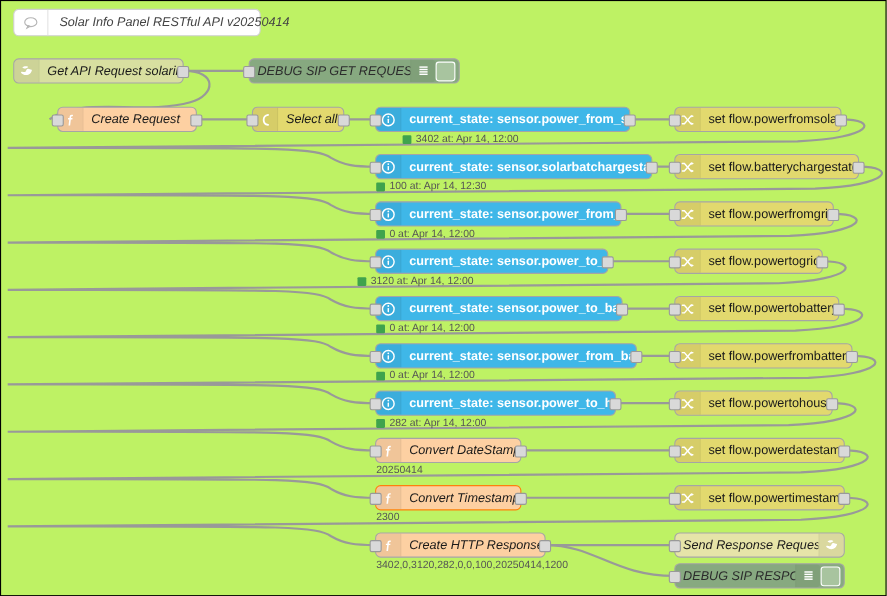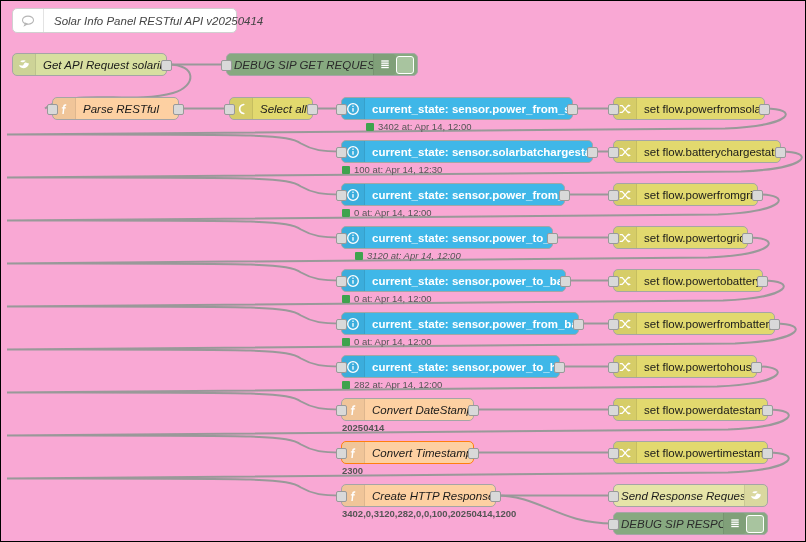--- a/index.html
+++ b/index.html
@@ -1,17 +1,17 @@
 <!DOCTYPE html>
 <html><head>
 <meta charset="utf-8">
 <style>
   html,body{margin:0;padding:0;background:#fff;}
   body{width:806px;height:542px;font-family:"Liberation Sans",sans-serif;overflow:hidden;}
-  #canvas{position:relative;width:806px;height:542px;background:#f9a8d4;border:1px solid #000;box-sizing:border-box;overflow:hidden;}
+  #canvas{position:relative;width:806px;height:542px;background:#bef264;border:1px solid #000;box-sizing:border-box;overflow:hidden;}
   svg.wires{position:absolute;left:0;top:0;width:806px;height:542px;pointer-events:none;}
   svg.wires path{fill:none;stroke:#999;stroke-width:2;}
 
   
   .comment{position:absolute;display:flex;align-items:center;background:#fff;border:1px solid #d0d0d0;border-radius:5px;box-sizing:border-box;}
   .comment .cicon{width:30px;height:100%;display:flex;align-items:center;justify-content:center;border-right:1px solid #e3e3e3;flex:0 0 30px;}
   .comment .ctext{padding:0 10px;font-style:italic;font-size:11.5px;color:#444;white-space:nowrap;}
 
   
   .node{position:absolute;display:flex;align-items:center;border:1px solid #a5a5a5;border-radius:5px;box-sizing:border-box;height:23px;}
@@ -41,21 +41,21 @@
   .port{position:absolute;width:9px;height:9px;background:#d9d9d9;border:1px solid #999;border-radius:2px;top:50%;margin-top:-5px;}
   .port.in{left:-6px;}
   .port.out{right:-6px;}
 
   
   .dbgbtn{flex:0 0 16px;width:16px;height:16px;margin-right:3px;background:#a8c49f;border:1.5px solid #fff;border-radius:3px;}
 
   
   .status{position:absolute;display:flex;align-items:center;font-size:9.5px;color:#555;white-space:nowrap;}
   .status .dot{width:8px;height:8px;background:#3fa34d;margin-right:4px;border-radius:1px;flex:0 0 8px;}
-  .status.nodot{color:#555;font-weight:bold;}
+  .status.nodot{color:#555;}
 
   .icon-svg{width:14px;height:14px;display:block;}
 </style>
 </head>
 <body>
 
 <div id="canvas">
 
   <svg class="wires">
     <g id="wire-group">
@@ -119,21 +119,21 @@
         </div>
         <div class="dbgbtn"></div>
         <div class="port in"></div>
       </div>
       <div class="node n-func" style="left: 51px; top: 96px; width: 127px;">
         <div class="ic">
           <svg viewBox="0 0 18 18" class="icon-svg">
             <path d="M10.6 3.0c-1.6 0-2.4.9-2.6 2.5l-.15 1.3H6.3l-.2 1.6h1.55l-.85 7.0h1.9l.85-7.0h1.75l.2-1.6H9.75l.13-1.1c.08-.7.4-1.0 1.05-1.0.3 0 .55.05.8.13l.35-1.6c-.4-.15-.9-.23-1.48-.23z" fill="#fff"></path>
           </svg>
         </div>
-        <div class="lbl ital">Parse RESTful</div>
+        <div class="lbl ital">Create Request</div>
         <div class="port in"></div>
         <div class="port out"></div>
       </div>
       <div class="node n-switch" style="left: 228px; top: 96px; width: 84px;">
         <div class="ic">
           <svg viewBox="0 0 18 18" class="icon-svg">
             <path d="M12.5 3.2c-3.4.6-5.2 2.5-5.2 5.8 0 3.3 1.8 5.2 5.2 5.8" fill="none" stroke="#fff" stroke-width="2.1" stroke-linecap="round"></path>
           </svg>
         </div>
         <div class="lbl ital">Select all</div>
@@ -232,21 +232,21 @@
           <svg viewBox="0 0 18 18" class="icon-svg">
             <circle cx="9" cy="9" r="6.8" fill="none" stroke="#fff" stroke-width="1.7"></circle>
             <rect x="8.15" y="7.6" width="1.7" height="5.0" rx="0.7" fill="#fff"></rect>
             <circle cx="9" cy="5.4" r="1.05" fill="#fff"></circle>
           </svg>
         </div>
         <div class="lbl">current_state: sensor.power_to_grid</div>
         <div class="port in"></div>
         <div class="port out"></div>
       </div>
-      <div class="status" style="left: 354px; top: 249px; font-style: italic;">
+      <div class="status" style="left: 324px; top: 249px;">
         <span class="dot"></span>
         <span>3120 at: Apr 14, 12:00</span>
       </div>
       <div class="node n-change" style="left: 612px; top: 225px; width: 135px;">
         <div class="ic">
           <svg viewBox="0 0 18 18" class="icon-svg">
             <path d="M3.0 4.6h2.4L13 13.4h2.2" fill="none" stroke="#fff" stroke-width="1.7" stroke-linecap="round"></path>
             <path d="M3.0 13.4h2.4L13 4.6h2.2" fill="none" stroke="#fff" stroke-width="1.7" stroke-linecap="round"></path>
             <path d="M13.4 2.9l2.3 1.7-2.3 1.7z" fill="#fff"></path>
             <path d="M13.4 11.7l2.3 1.7-2.3 1.7z" fill="#fff"></path>

